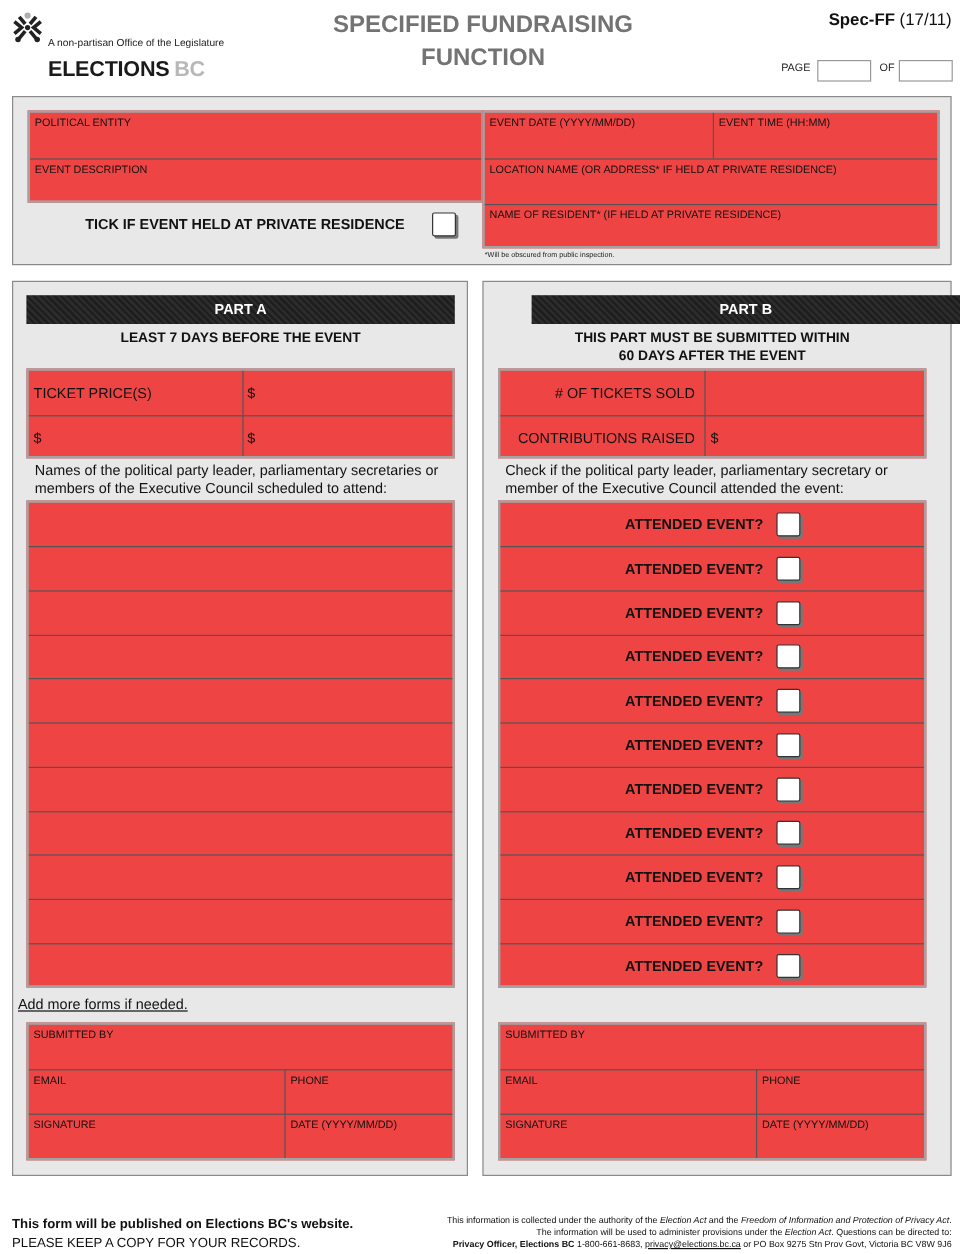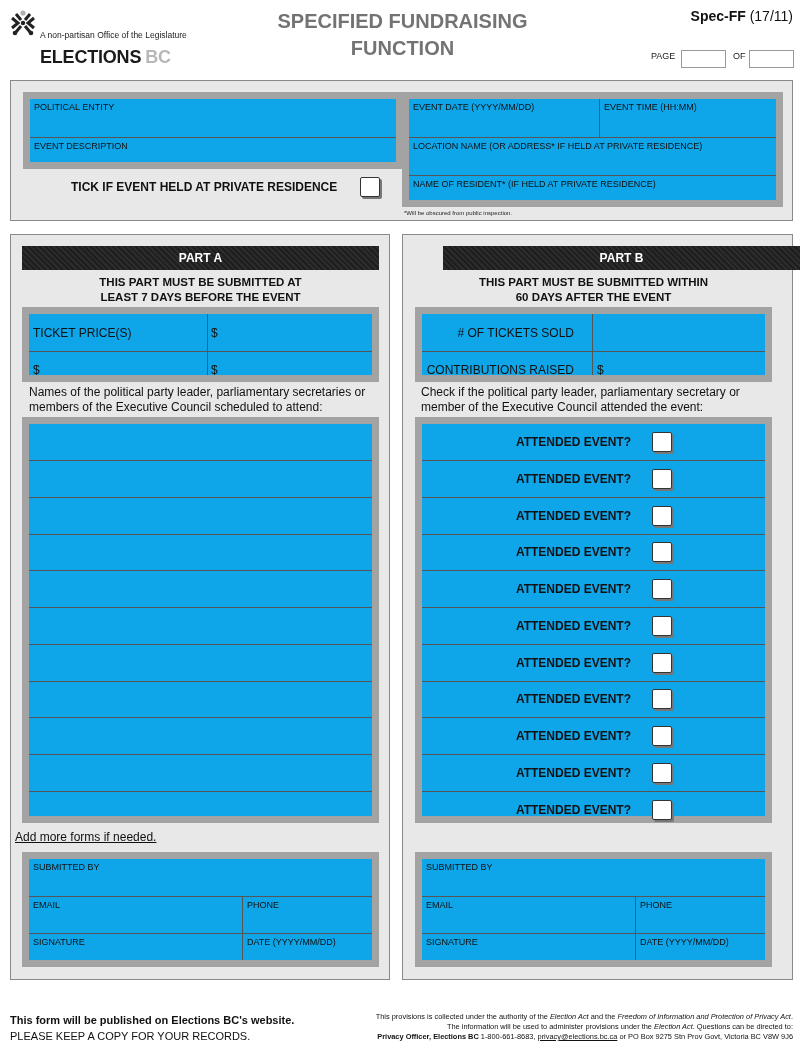--- a/index.html
+++ b/index.html
@@ -18,21 +18,21 @@
   .title { left: 230px; top: 8px; width: 345px; text-align: center; font-size: 20px; font-weight: bold; line-height: 27px; color: #737373; }
 
   .formcode { right: 7px; top: 8px; font-size: 14px; color: #111; white-space: nowrap; }
   .formcode b { font-weight: bold; }
 
   .pagebox { top: 51px; font-size: 9px; color: #222; }
   .pbox { width: 45px; height: 18px; border: 1px solid #999; background: #fff; }
 
   
   .panel { background: #e8e8e8; border: 1px solid #8a8a8a; }
-  .box { background: #0ea5e9; border: 7px solid #a3a3a3; }
+  .box { background: #ef4444; border: 2px solid #a3a3a3; }
   .cell-label { font-size: 9px; color: #111; position: absolute; left: 4px; top: 3px; white-space: nowrap; }
   .hline { position: absolute; left: 0; right: 0; height: 1px; background: #555; }
   .vline { position: absolute; top: 0; bottom: 0; width: 1px; background: #555; }
 
   .checkbox { width: 20px; height: 20px; background: #fff; border: 1px solid #333; box-shadow: 2px 2px 0 #777; border-radius: 2px; }
 
   .part-header { height: 24px; background: repeating-linear-gradient(45deg, #1e1e1e 0 2px, #2c2c2c 2px 4px); color: #fff; font-size: 12px; font-weight: bold; text-align: center; line-height: 24px; }
   .part-sub { text-align: center; font-size: 11.5px; font-weight: bold; line-height: 15px; color: #111; }
 
   .note-text { font-size: 12px; color: #111; line-height: 15px; }
@@ -115,21 +115,20 @@
     <div class="abs" style="left:0; top:77px; right:0; height:37px;">
       <span class="cell-label">NAME OF RESIDENT* (IF HELD AT PRIVATE RESIDENCE)</span>
     </div>
   </div>
   <div class="abs" style="left:393px; top:129px; font-size:6px; color:#222; white-space:nowrap;">*Will be obscured from public inspection.</div>
 </div>
 
 <div class="abs panel" style="left:10px; top:234px; width:380px; height:746px;">
   <div class="abs part-header" style="left:11px; top:11px; width:357px;">PART A</div>
   <div class="abs part-sub" style="left:11px; top:40px; width:357px;">
-    <div>THIS PART MUST BE SUBMITTED AT</div>
     <div>LEAST 7 DAYS BEFORE THE EVENT</div>
   </div>
 
   <div class="abs box" style="left:11px; top:72px; width:357px; height:75px;">
     <div class="vline" style="left:178px;"></div>
     <div class="hline" style="top:37px;"></div>
     <div class="abs" style="left:4px; top:12px; font-size:12px;">TICKET PRICE(S)</div>
     <div class="abs" style="left:182px; top:0; width:174px; height:37px;">
       <span class="abs" style="left:0; top:12px; font-size:12px;">$</span>
     </div>
@@ -269,16 +268,16 @@
     </div>
   </div>
 </div>
 
 <div class="abs footer-left">
   <div><b>This form will be published on Elections BC's website.</b></div>
   <div>PLEASE KEEP A COPY FOR YOUR RECORDS.</div>
 </div>
 
 <div class="abs footer-right">
-  <div><span>This provisions is collected under the authority of the </span><i>Election Act</i><span> and the </span><i>Freedom of Information and Protection of Privacy Act</i><span>.</span></div>
+  <div><span>This information is collected under the authority of the </span><i>Election Act</i><span> and the </span><i>Freedom of Information and Protection of Privacy Act</i><span>.</span></div>
   <div><span>The information will be used to administer provisions under the </span><i>Election Act</i><span>. Questions can be directed to:</span></div>
   <div><b>Privacy Officer, Elections BC</b><span> 1-800-661-8683, </span><a>privacy@elections.bc.ca</a><span> or PO Box 9275 Stn Prov Govt, Victoria BC V8W 9J6</span></div>
 </div>
 
 </body></html>

